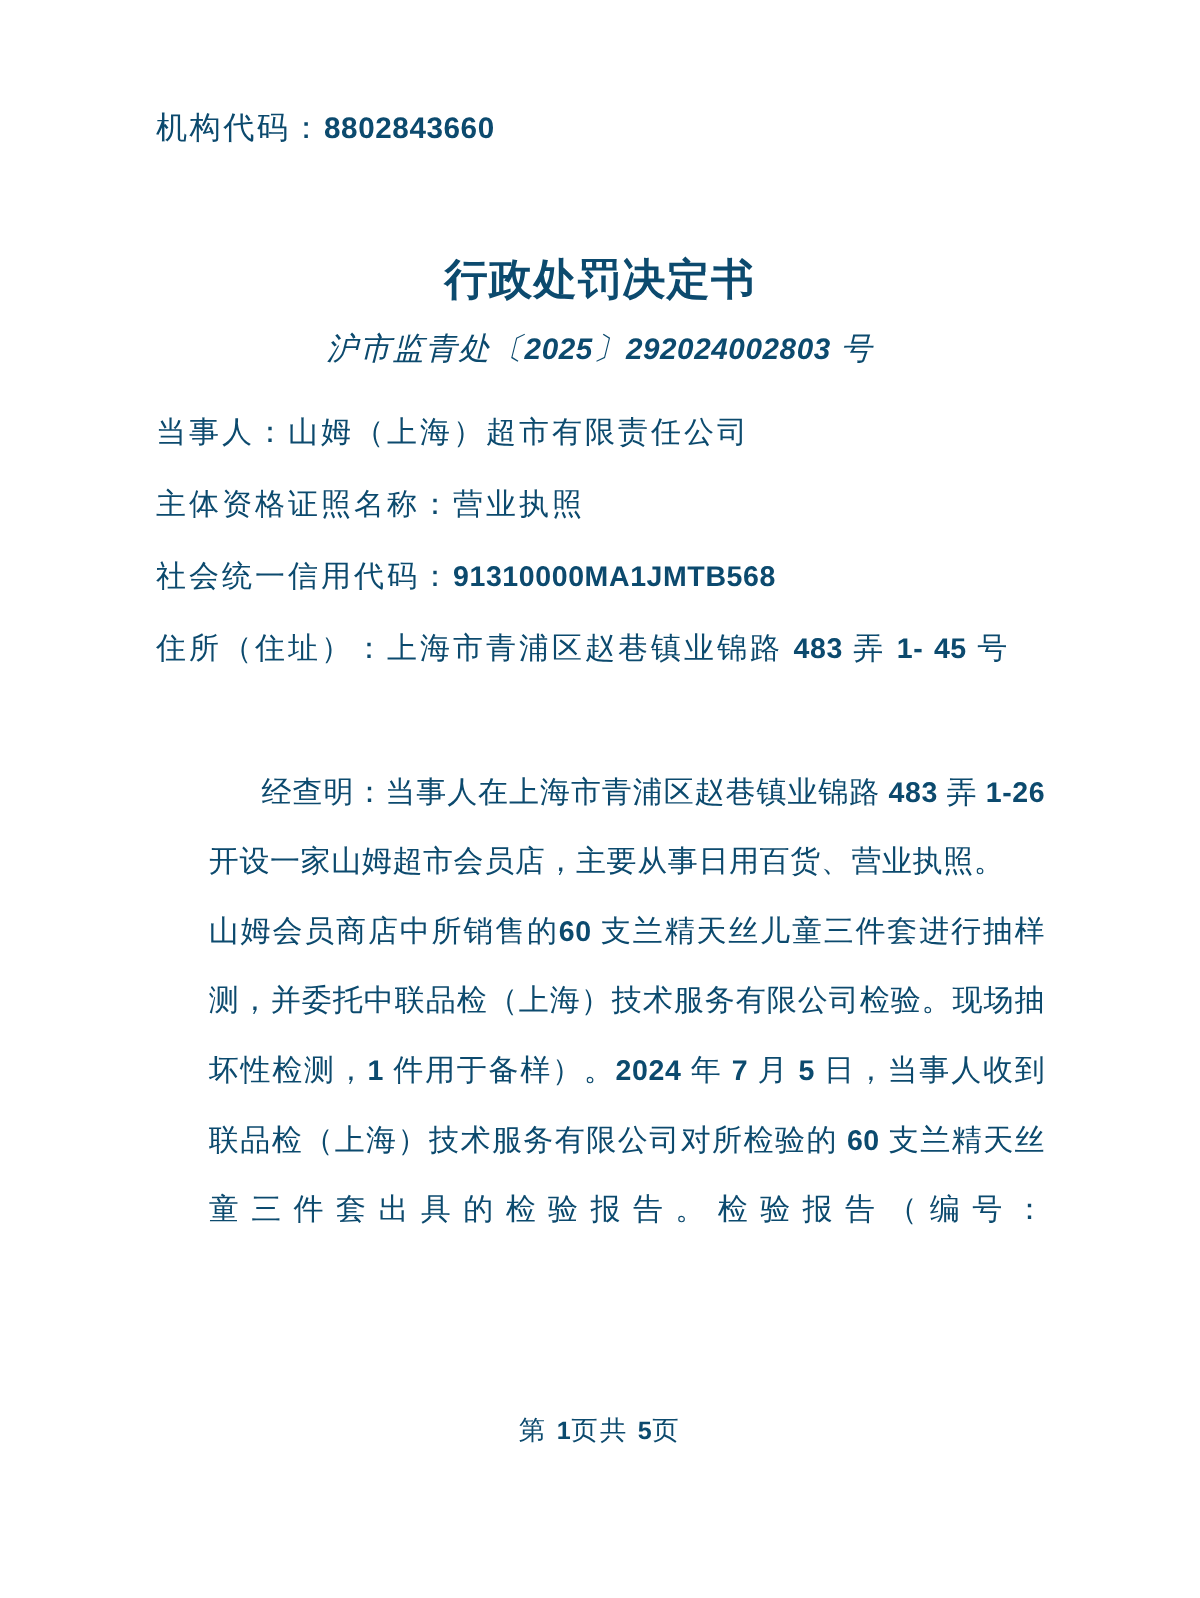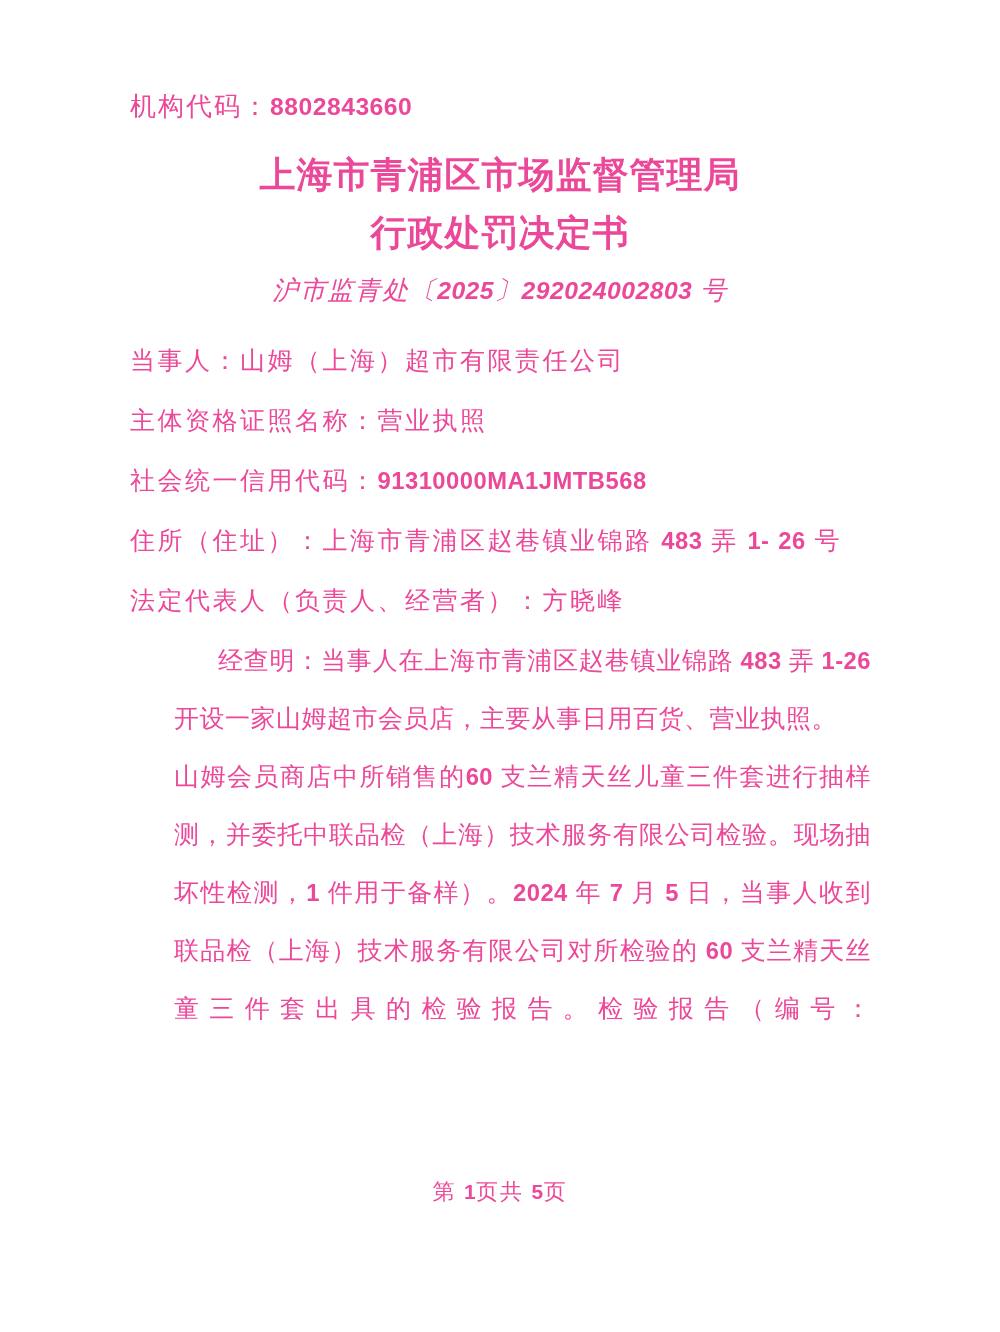--- a/index.html
+++ b/index.html
@@ -5,21 +5,21 @@
   html, body {
     margin: 0;
     padding: 0;
     background: #ffffff;
   }
   .page {
     position: relative;
     width: 1000px;
     height: 1332px;
     background: #ffffff;
-    color: #ec4899;
+    color: #0c4a6e;
     font-family: "Liberation Serif", "DejaVu Serif", serif;
     overflow: hidden;
   }
   .org-code {
     position: absolute;
     left: 130px;
     top: 88px;
     font-size: 26px;
     line-height: 38px;
     letter-spacing: 2px;
@@ -97,32 +97,30 @@
     letter-spacing: 0.5px;
   }
 </style>
 </head>
 <body>
 
 <div class="page">
 
   <div class="org-code">机构代码：<span class="num">8802843660</span></div>
 
-  <div class="title t1">上海市青浦区市场监督管理局</div>
 
   <div class="title t2">行政处罚决定书</div>
 
   <div class="doc-number">沪市监青处〔<span class="num">2025</span>〕<span class="num">292024002803</span> 号</div>
 
   <div class="info-block">
     <div class="info-line">当事人：山姆（上海）超市有限责任公司</div>
     <div class="info-line">主体资格证照名称：营业执照</div>
     <div class="info-line">社会统一信用代码：<span class="num">91310000MA1JMTB568</span></div>
-    <div class="info-line">住所（住址）：上海市青浦区赵巷镇业锦路 <span class="num">483</span> 弄 <span class="num">1-</span> <span class="num">26</span> 号</div>
-    <div class="info-line">法定代表人（负责人、经营者）：方晓峰</div>
+    <div class="info-line">住所（住址）：上海市青浦区赵巷镇业锦路 <span class="num">483</span> 弄 <span class="num">1-</span> <span class="num">45</span> 号</div>
   </div>
 
   <div class="body-block">
     <div class="bline indent">经查明：当事人在上海市青浦区赵巷镇业锦路 <span class="num">483</span> 弄 <span class="num">1-26</span> 号</div>
     <div class="bline endpara">开设一家山姆超市会员店，主要从事日用百货、营业执照。</div>
     <div class="bline">山姆会员商店中所销售的<span class="num">60</span> 支兰精天丝儿童三件套进行抽样检</div>
     <div class="bline">测，并委托中联品检（上海）技术服务有限公司检验。现场抽</div>
     <div class="bline">坏性检测，<span class="num">1</span> 件用于备样）。<span class="num">2024</span> 年 <span class="num">7</span> 月 <span class="num">5</span> 日，当事人收到了中</div>
     <div class="bline">联品检（上海）技术服务有限公司对所检验的 <span class="num">60</span> 支兰精天丝儿</div>
     <div class="bline">童三件套出具的检验报告。检验报告（编号：<span class="num">ZLPJ10120347</span>）显</div>

